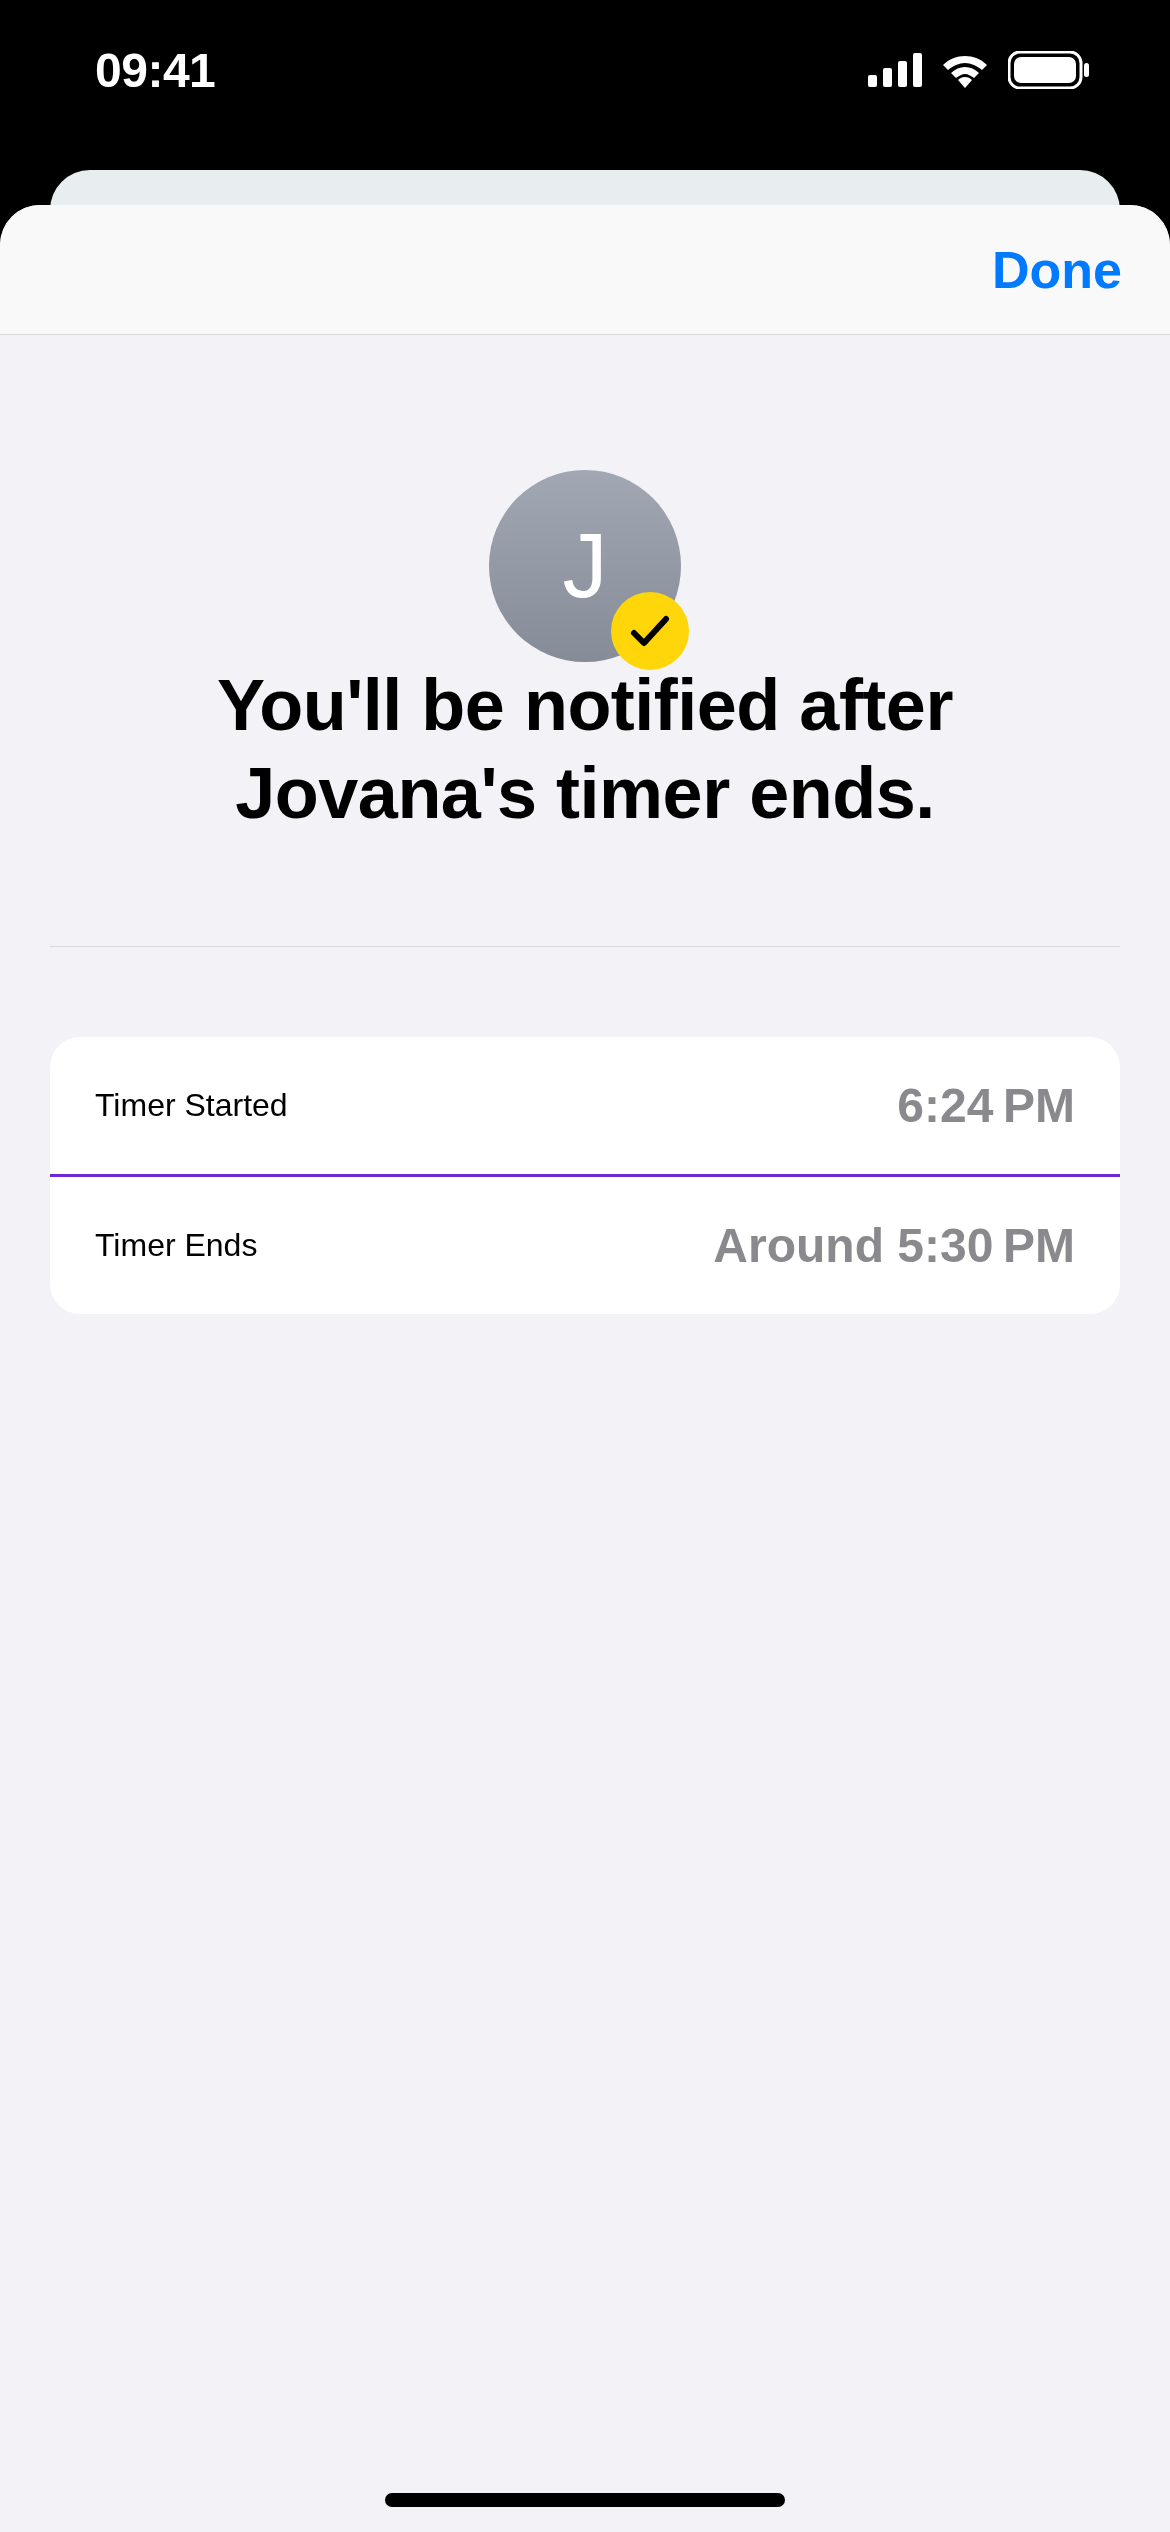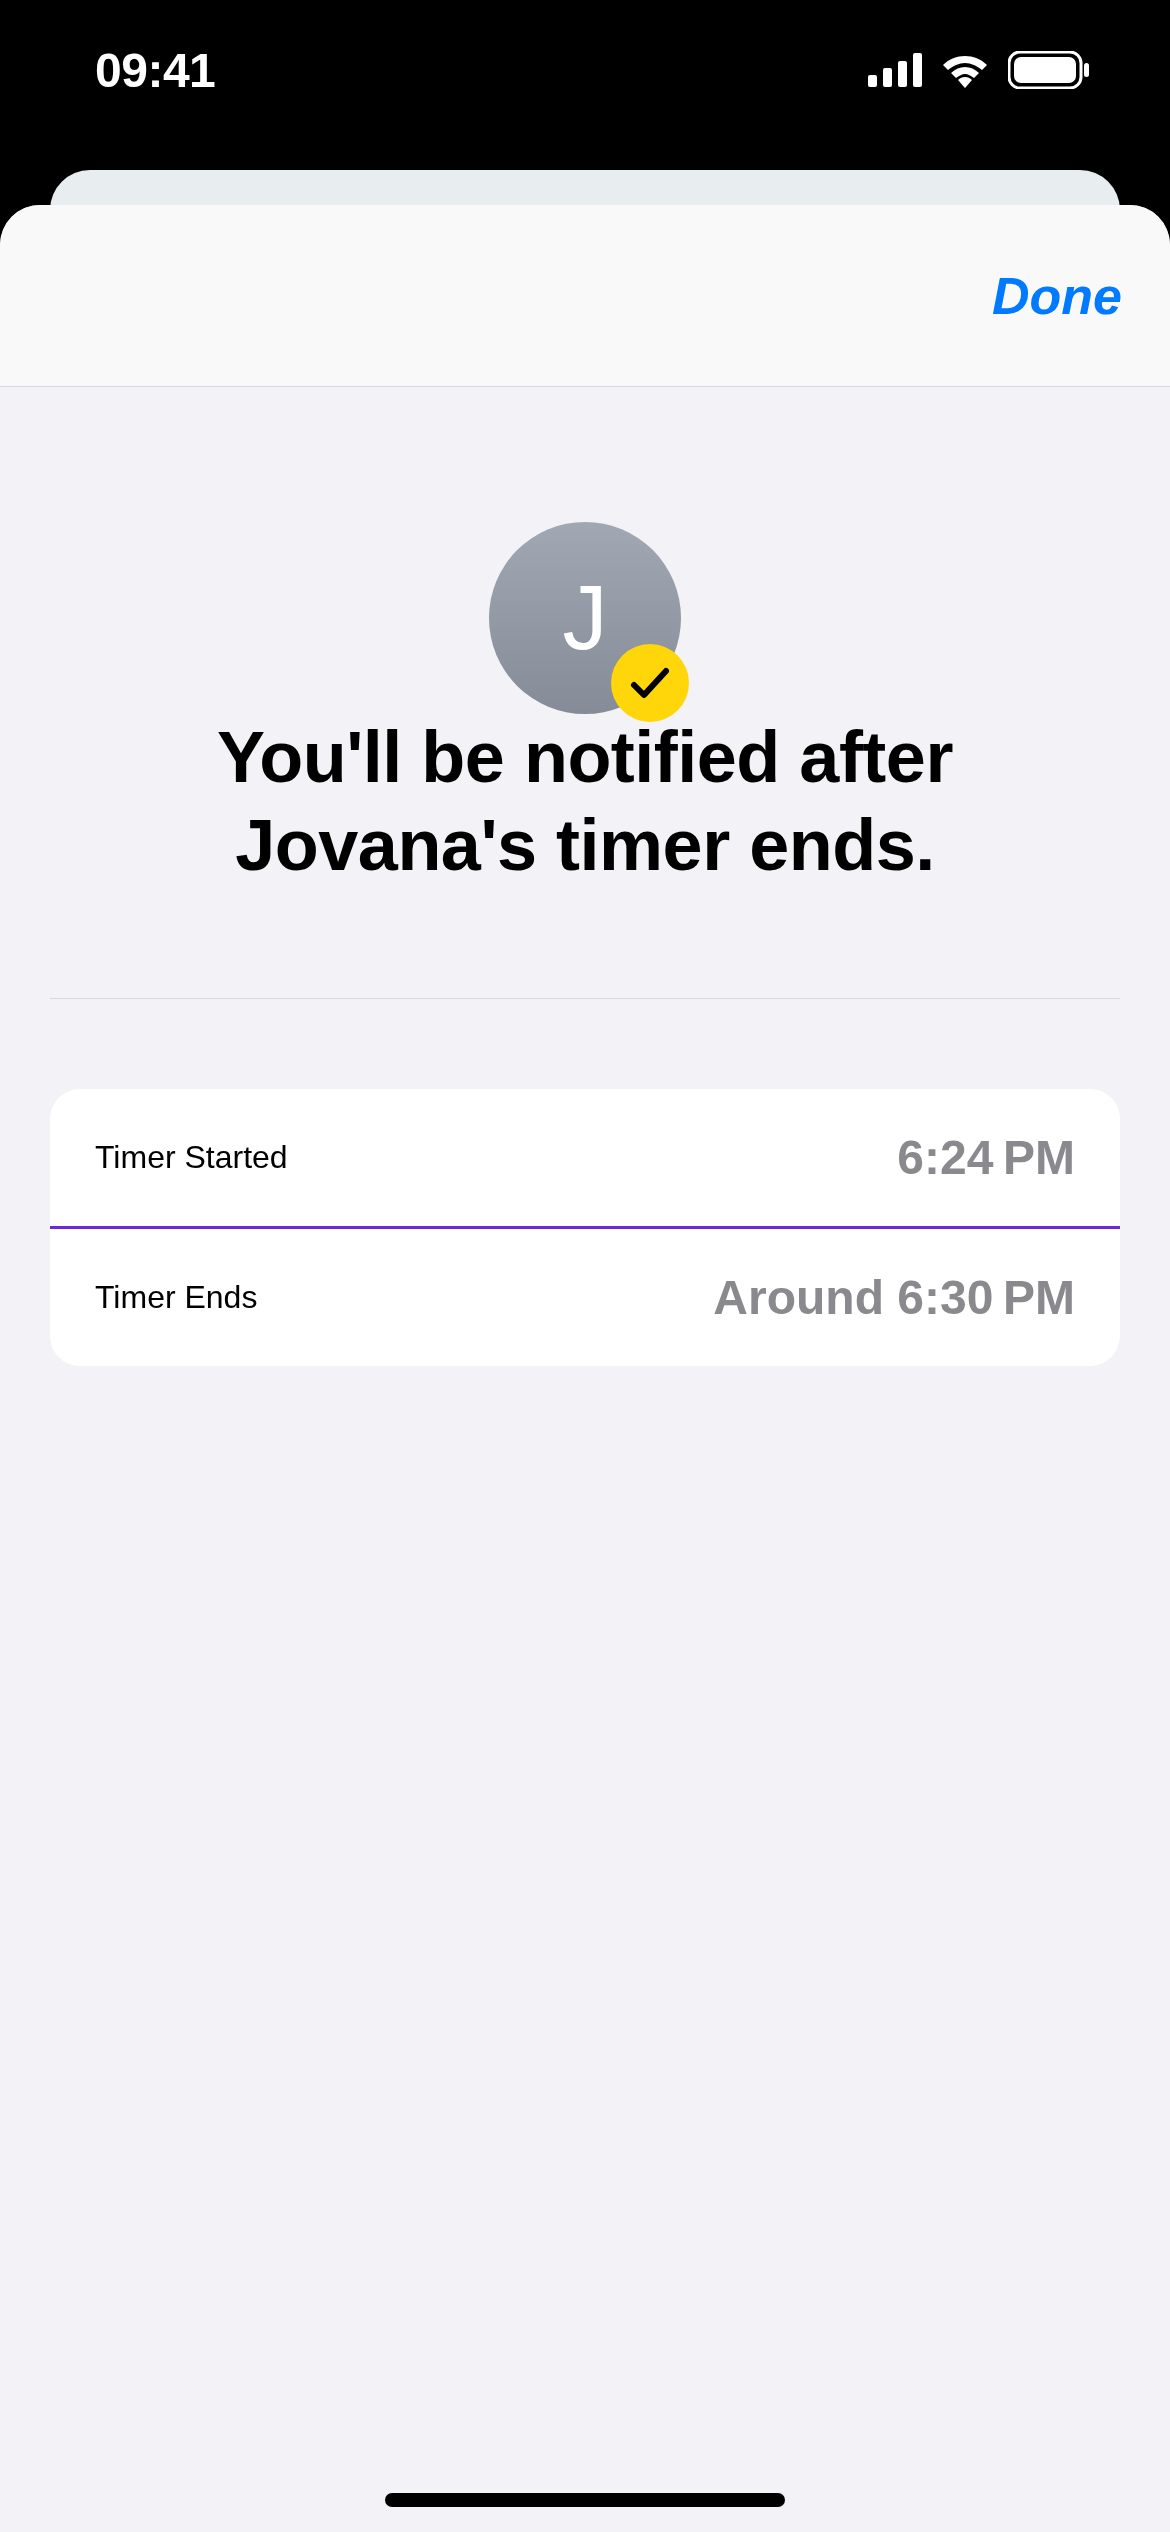--- a/index.html
+++ b/index.html
@@ -54,28 +54,27 @@
       left: 0;
       right: 0;
       bottom: 0;
       background: #f2f2f7;
       border-radius: 40px 40px 0 0;
       overflow: hidden;
       display: flex;
       flex-direction: column;
     }
     .modal-header {
-      height: 182px;
+      height: 130px;
       background: #f9f9f9;
       border-bottom: 1px solid #d8d8dd;
       display: flex;
       align-items: center;
       justify-content: flex-end;
       padding: 0 48px;
-      font-style: italic;
     }
     .done-button {
       color: #007aff;
       font-size: 52px;
       font-weight: 600;
     }
     .content {
       padding: 0 50px;
       display: flex;
       flex-direction: column;
@@ -215,18 +214,18 @@
     </div>
     <h1 class="heading">You'll be notified after Jovana's timer ends.</h1>
     <div class="divider"></div>
     <div class="info-group">
       <div class="info-row">
         <span class="info-label">Timer Started</span>
         <span class="info-value">6:24 PM</span>
       </div>
       <div class="info-row">
         <span class="info-label">Timer Ends</span>
-        <span class="info-value">Around 6:30 PM</span>
+        <span class="info-value">Around 5:30 PM</span>
       </div>
     </div>
   </div>
   <div class="home-indicator"></div>
 </div>
 
 </body></html>

